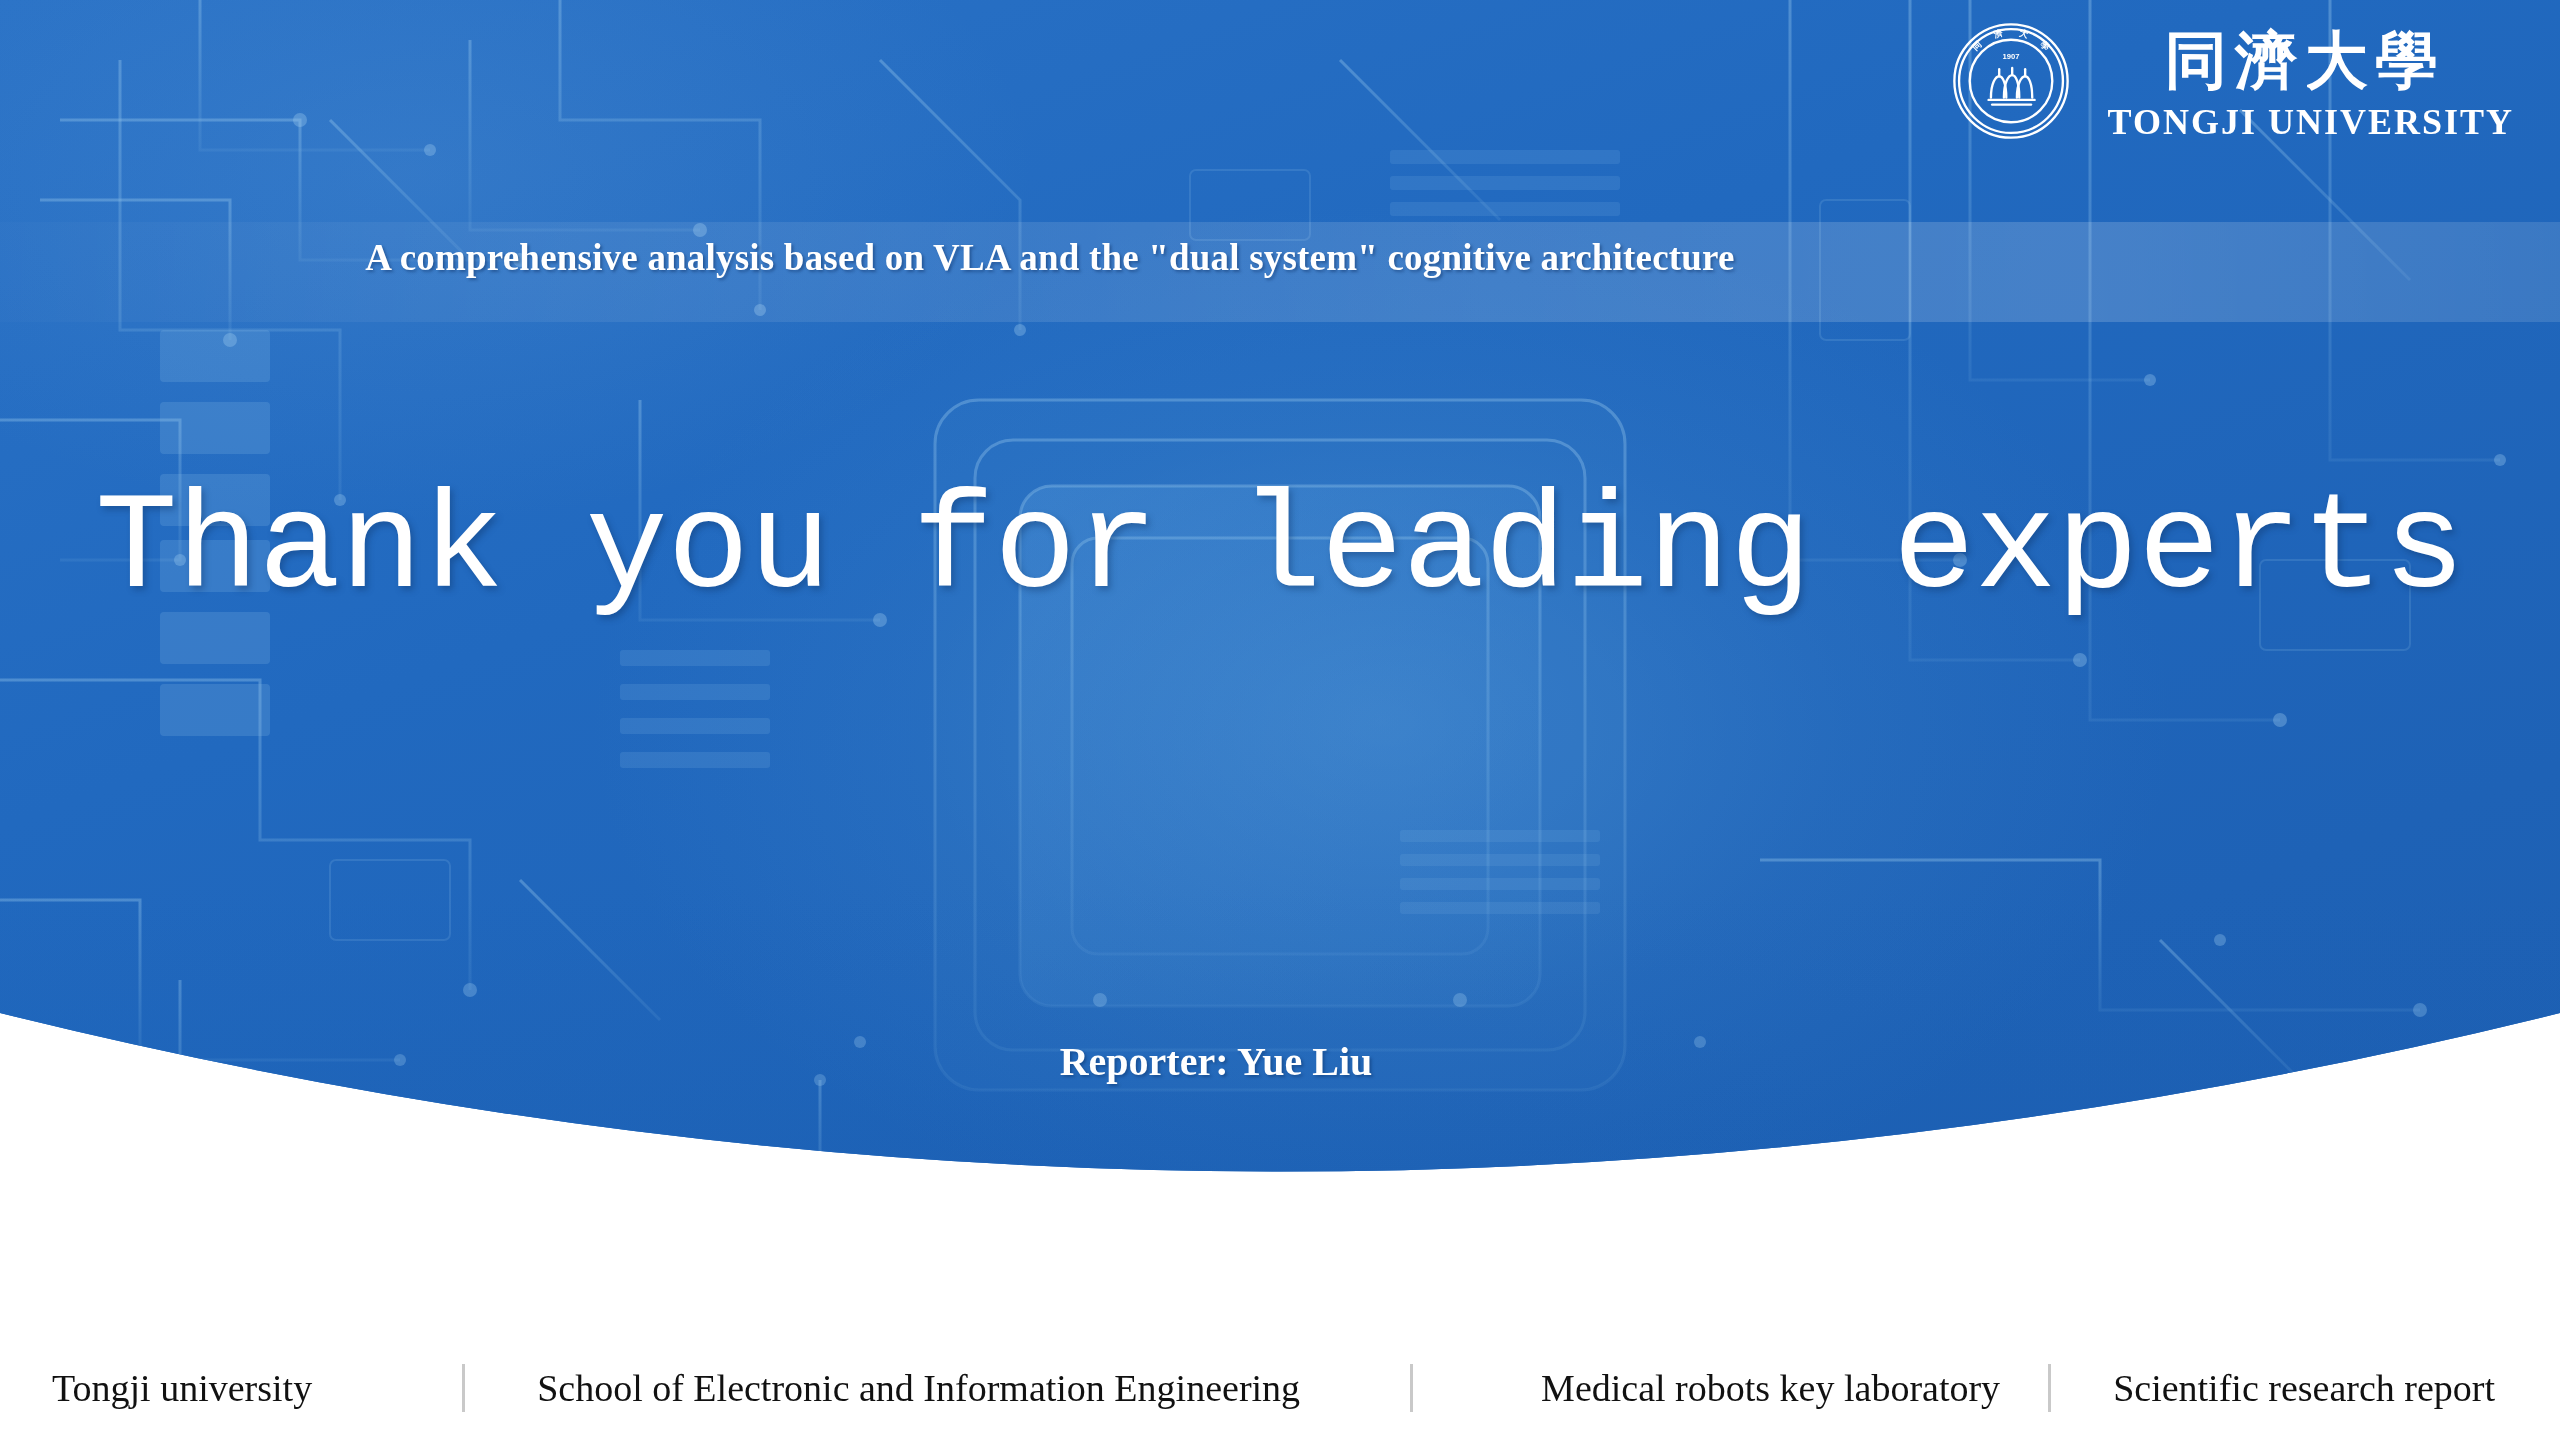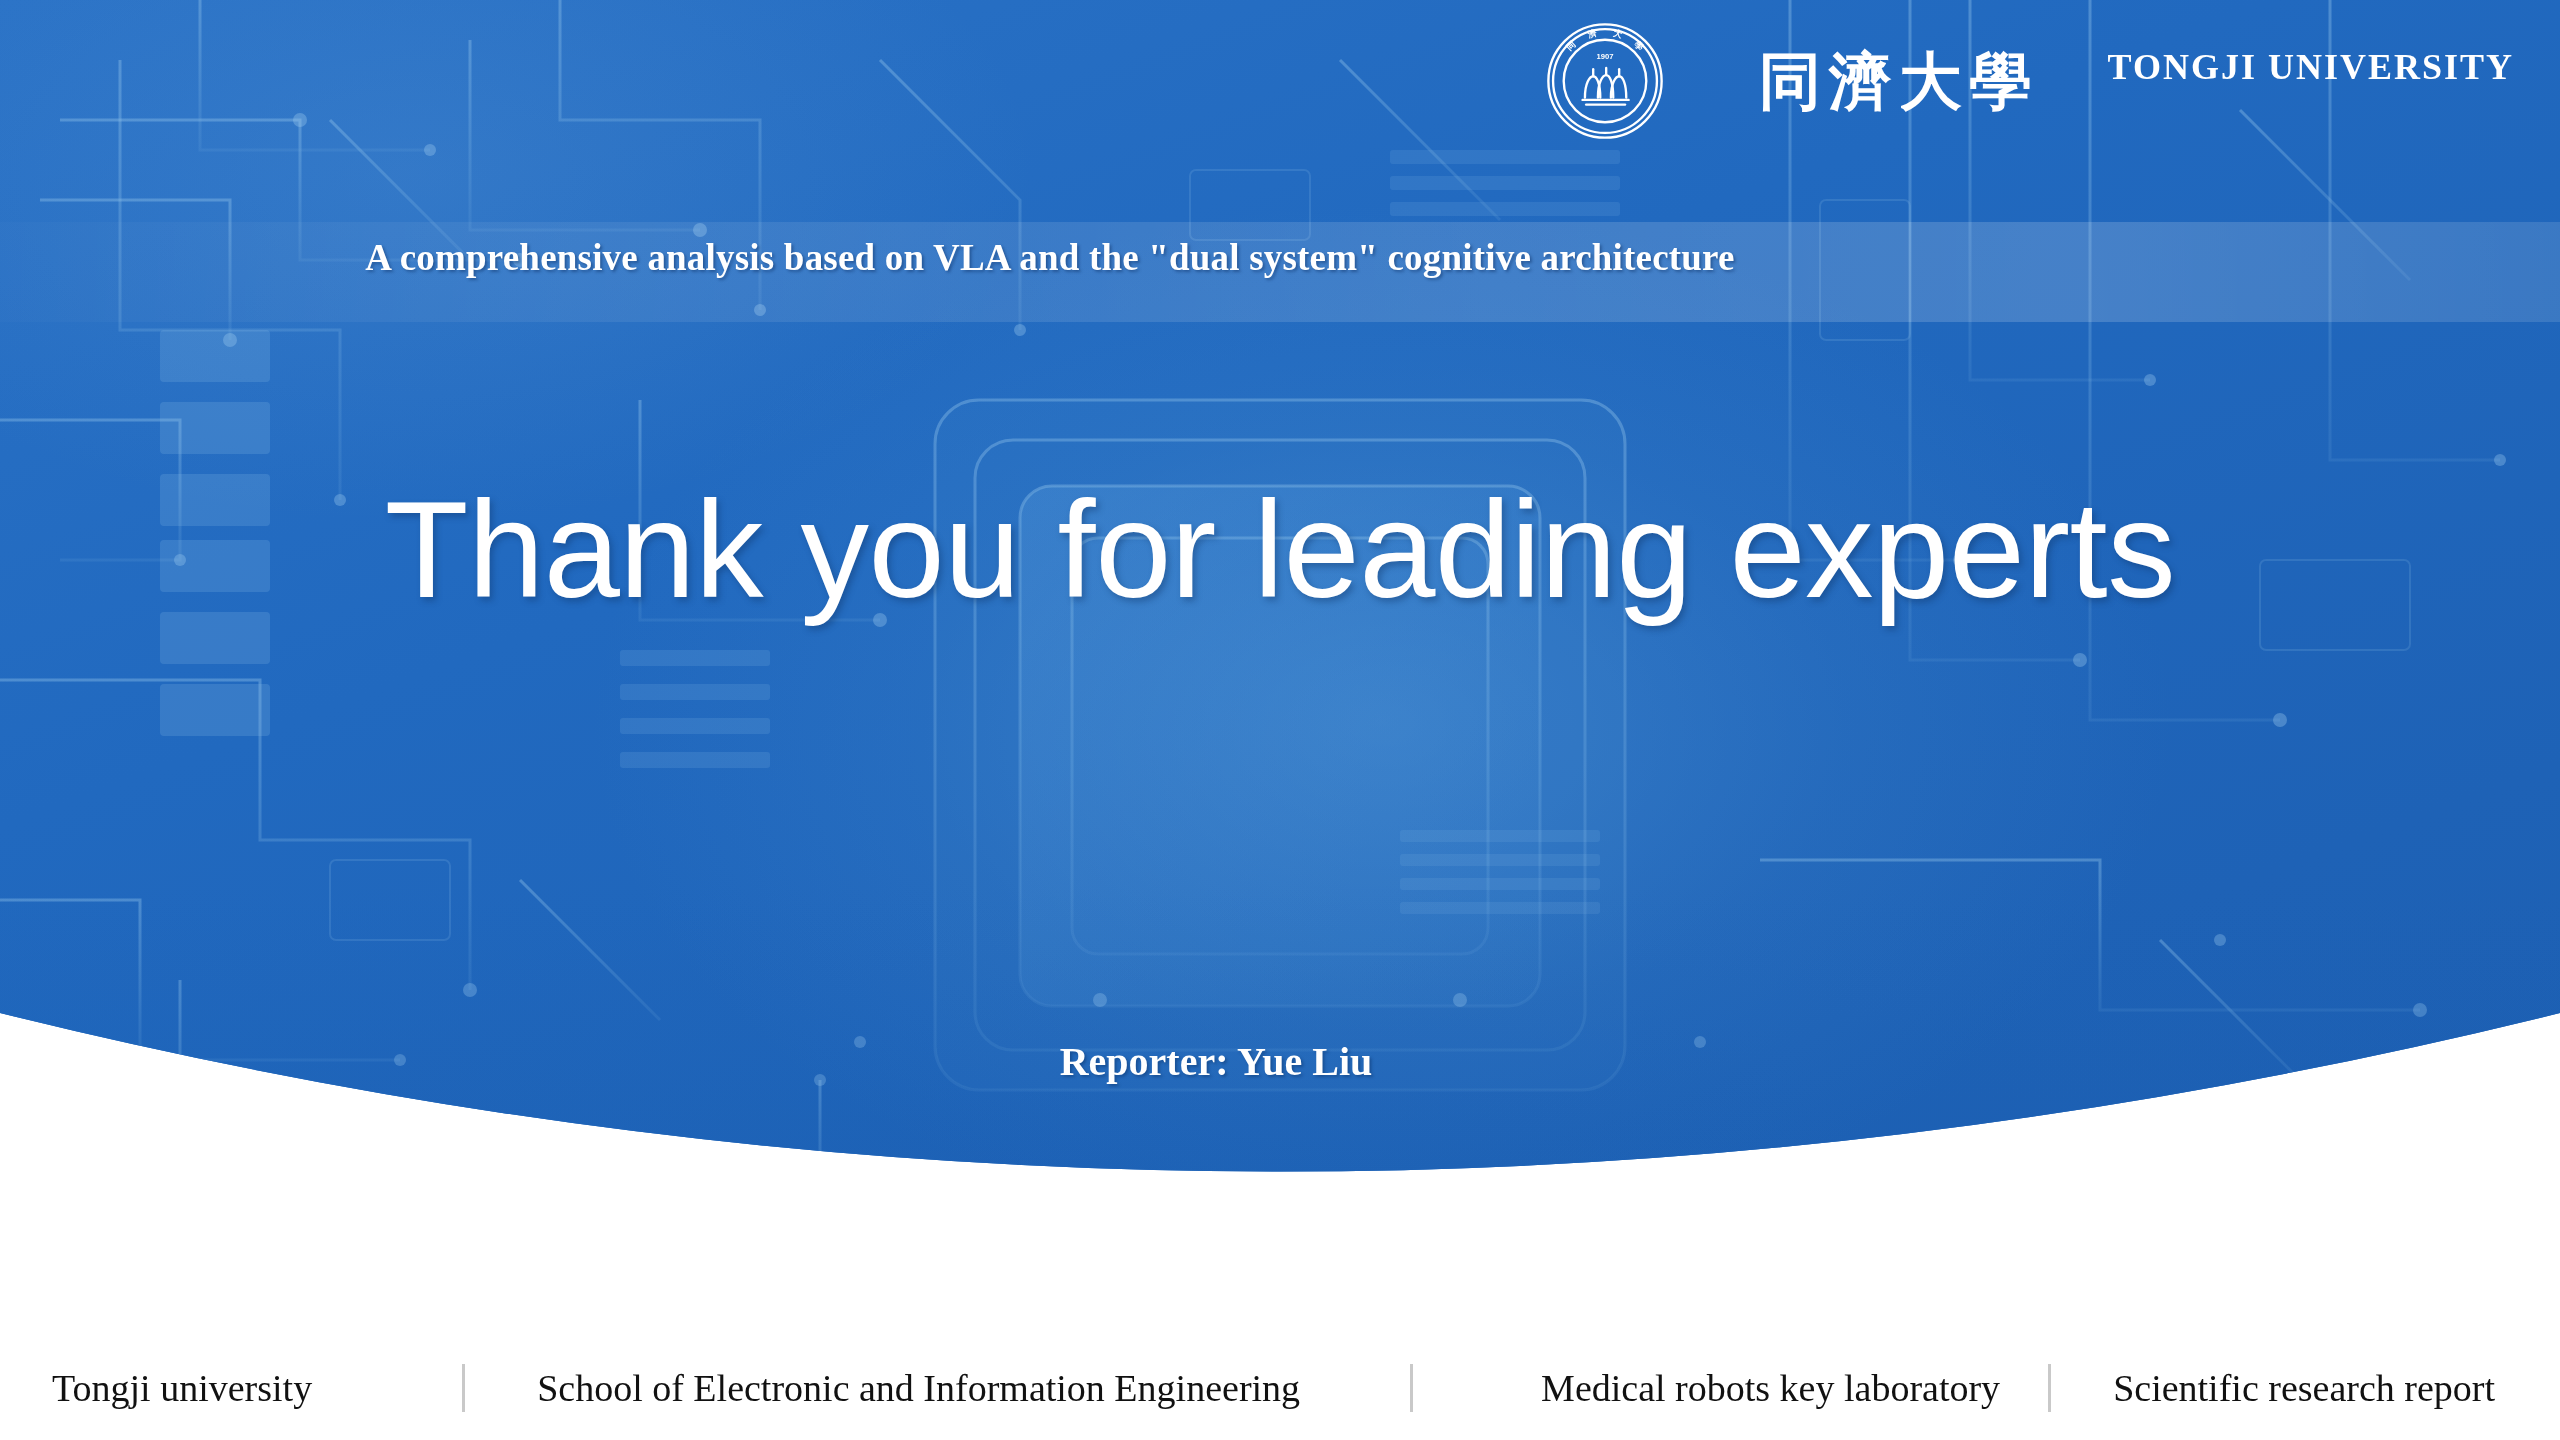--- a/index.html
+++ b/index.html
@@ -76,21 +76,21 @@
   
   .logo-block {
     position: absolute;
     right: 46px;
     top: 22px;
     display: flex;
     align-items: center;
     gap: 26px;
   }
   .logo-seal { width: 118px; height: 118px; flex: 0 0 auto; }
-  .logo-wordmark { display: flex; align-items: flex-start; }
+  .logo-wordmark { display: flex; flex-direction: column; align-items: flex-end; }
   .logo-cn { height: 76px; }
   .logo-en {
     color: #ffffff;
     font-family: "Liberation Serif", "DejaVu Serif", serif;
     font-weight: 700;
     font-size: 36px;
     letter-spacing: 2.0px;
     line-height: 1;
     margin-top: 6px;
     white-space: nowrap;
@@ -112,21 +112,21 @@
   }
 
   .title-wrap {
     position: absolute;
     left: 0; top: 430px;
     width: 2560px;
     text-align: center;
   }
   .title-line {
     color: #ffffff;
-    font-family: Liberation Sans, sans-serif;
+    font-family: Liberation Mono, monospace;
     font-weight: 400;
     font-size: 137px;
     line-height: 240px;
     letter-spacing: -0.5px;
     white-space: nowrap;
     text-shadow: 3px 4px 6px rgba(12,50,100,0.38);
   }
 
   .meta-row {
     position: absolute;

